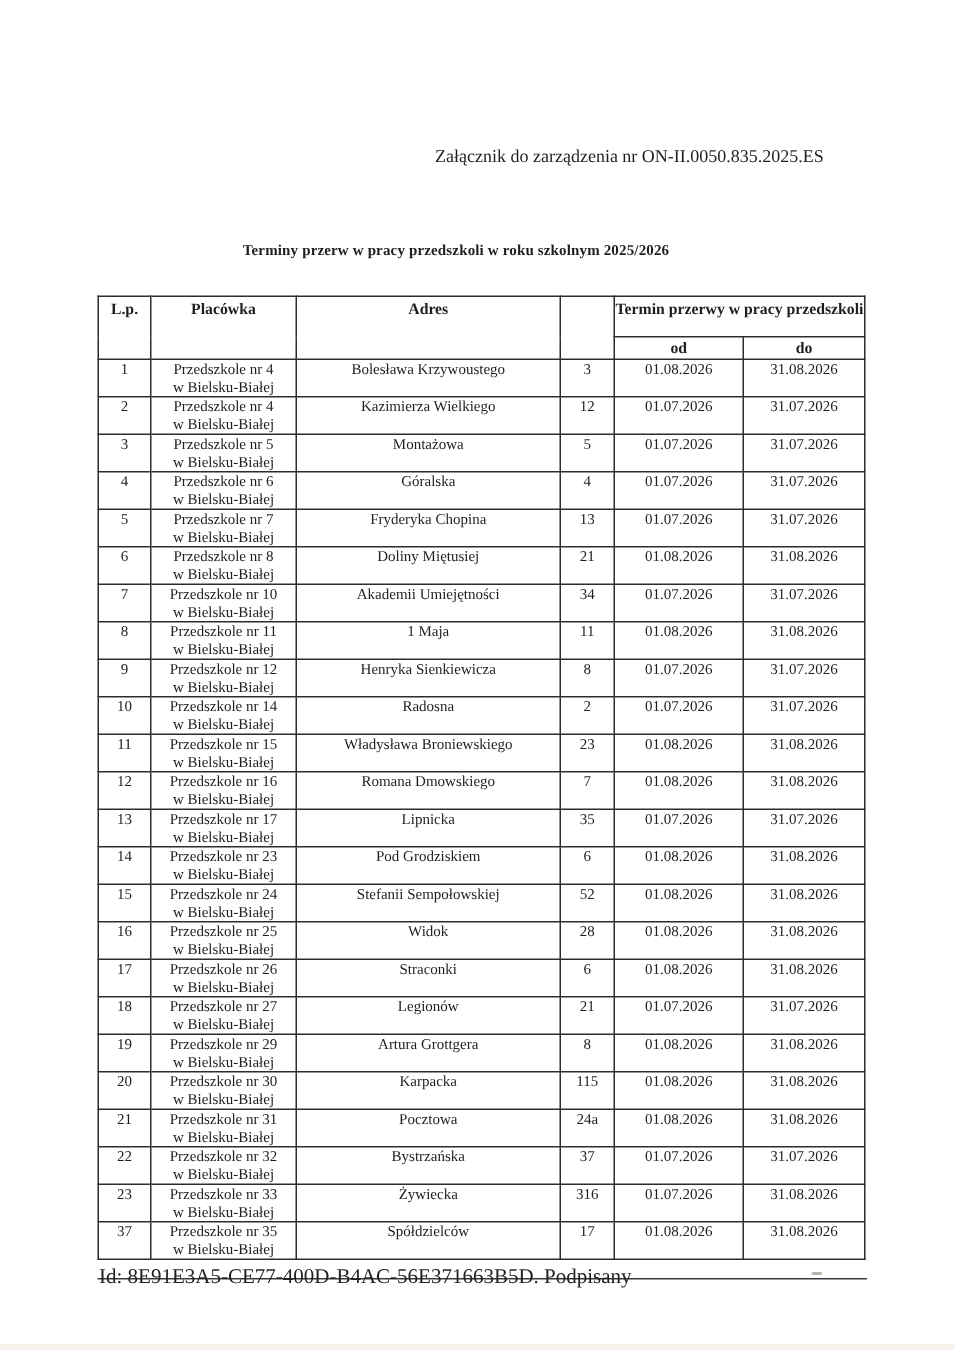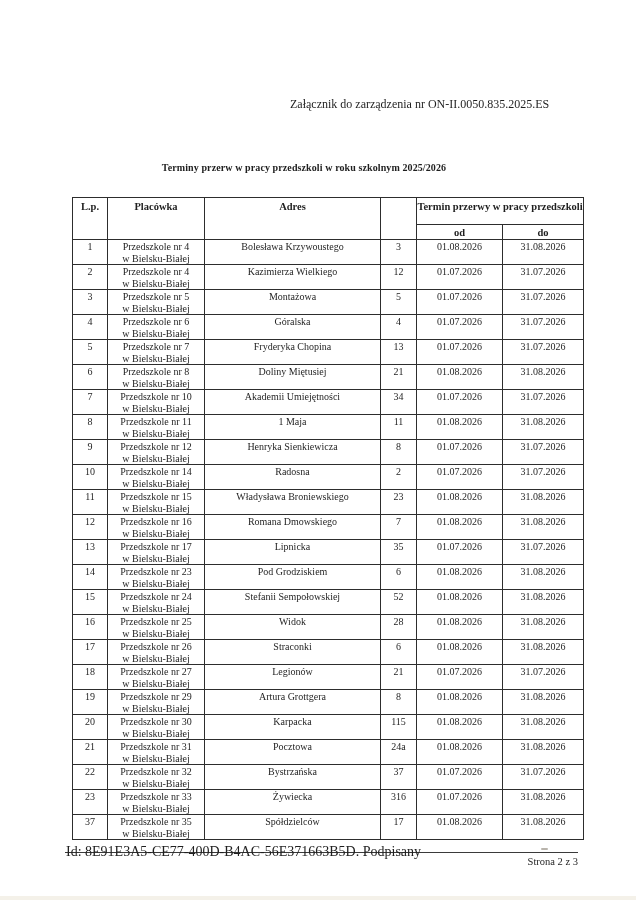--- a/index.html
+++ b/index.html
@@ -27,21 +27,21 @@
     top: 162px;
     width: 608px;
     text-align: center;
     font-weight: bold;
     font-size: 10px;
     letter-spacing: 0.1px;
   }
 
   table.schedule {
     position: absolute;
-    left: 72px;
+    left: 65px;
     top: 197px;
     width: 511px;
     border-collapse: collapse;
     table-layout: fixed;
   }
   .schedule th, .schedule td {
     border: 1px solid #2d2d2d;
     overflow: hidden;
   }
   .schedule thead th {
@@ -401,17 +401,16 @@
           <td>Spółdzielców</td>
           <td>17</td>
           <td>01.08.2026</td>
           <td>31.08.2026</td>
         </tr>
       </tbody>
   </table>
 
   <div class="footer-rule"></div>
   <div class="footer-left">Id: 8E91E3A5-CE77-400D-B4AC-56E371663B5D. Podpisany</div>
-  <div class="footer-right">Strona 2 z 3</div>
   <div class="scan-dot"></div>
   <div class="scan-edge"></div>
 
 </div>
 
 </body></html>

